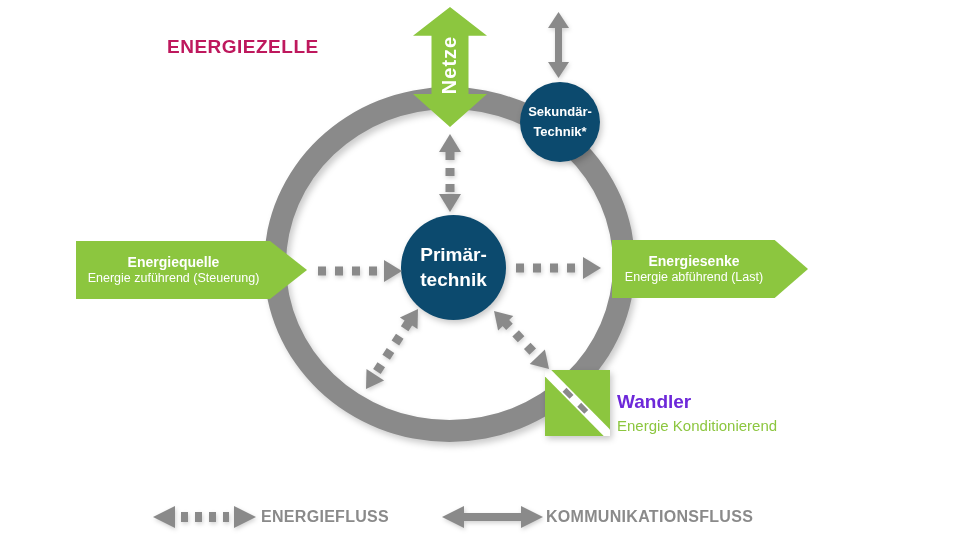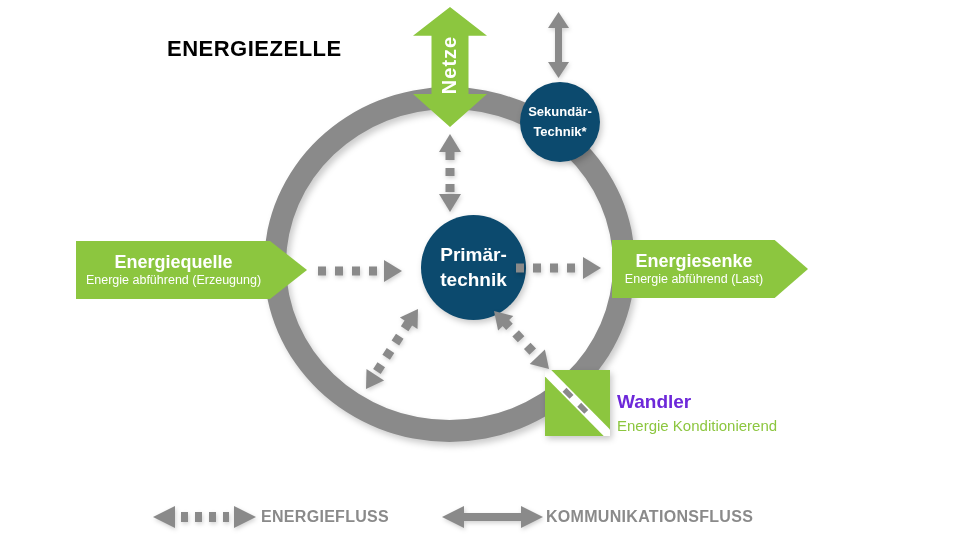--- a/index.html
+++ b/index.html
@@ -3,22 +3,22 @@
 <meta charset="utf-8">
 <style>
   html,body { margin:0; padding:0; background:#ffffff; }
   .canvas {
     position:relative; width:960px; height:540px; background:#ffffff;
     font-family:"Liberation Sans", sans-serif; overflow:hidden;
   }
   .abs { position:absolute; }
 
   .title {
-    left:167px; top:36px; font-size:22px; font-weight:bold;
-    color:#000000; letter-spacing:0.5px;
+    left:167px; top:36px; font-size:19px; font-weight:bold;
+    color:#be185d; letter-spacing:0.5px;
   }
 
   .ring {
     left:264px; top:87px; width:371px; height:355px;
     border:22px solid #8A8A8A; border-radius:50%; box-sizing:border-box;
     filter:drop-shadow(3px 4px 3px rgba(0,0,0,0.20));
     z-index:1;
   }
 
   .node { z-index:4; }
@@ -33,36 +33,36 @@
     color:#fff; font-weight:bold; font-size:20px; text-align:center;
     letter-spacing:1px; z-index:4;
   }
 
   .circle {
     background:#0c4a6e; border-radius:50%; color:#fff; font-weight:bold;
     display:flex; flex-direction:column; align-items:center; justify-content:center;
     text-align:center;
   }
   .circle-sekundaer { left:520px; top:82px; width:80px; height:80px; font-size:13px; line-height:1.55; }
-  .circle-primaer  { left:421px; top:215px; width:105px; height:105px; font-size:19px; line-height:1.3; }
+  .circle-primaer  { left:401px; top:215px; width:105px; height:105px; font-size:19px; line-height:1.3; }
 
   .flow-banner {
     background:#8CC63F; color:#fff; box-sizing:border-box;
     display:flex; flex-direction:column; align-items:center; justify-content:center;
     text-align:center;
   }
   .banner-quelle {
     left:76px; top:241px; width:231px; height:58px; padding-right:36px;
     clip-path:polygon(0 0,84% 0,100% 50%,84% 100%,0 100%);
   }
   .banner-senke {
     left:612px; top:240px; width:196px; height:58px; padding-right:32px;
     clip-path:polygon(0 0,83% 0,100% 50%,83% 100%,0 100%);
   }
-  .banner-main { font-size:18px; font-weight:bold; line-height:1.15; }
+  .banner-main { font-size:14px; font-weight:bold; line-height:1.15; }
   .banner-sub  { font-size:12.5px; line-height:1.2; }
 
   .speicher { left:265px; top:399px; width:110px; height:54px; }
   .cyl-body {
     left:0; top:11px; width:110px; height:42px; background:#8CC63F;
     border-radius:0 0 55px 55px / 0 0 11px 11px;
   }
   .cyl-top { left:0; top:0; width:110px; height:22px; background:#BCDD8E; border-radius:50%; }
   .speicher-label {
     left:0; top:21px; width:110px; text-align:center; color:#fff;
@@ -144,21 +144,21 @@
     <span>Technik*</span>
   </div>
 
   <div class="abs node circle circle-primaer green-shadow">
     <span>Primär-</span>
     <span>technik</span>
   </div>
 
   <div class="abs node flow-banner banner-quelle green-shadow">
     <div class="banner-main">Energiequelle</div>
-    <div class="banner-sub">Energie abführend (Erzeugung)</div>
+    <div class="banner-sub">Energie zuführend (Steuerung)</div>
   </div>
 
   <div class="abs node flow-banner banner-senke green-shadow">
     <div class="banner-main">Energiesenke</div>
     <div class="banner-sub">Energie abführend (Last)</div>
   </div>
 
 
   <svg class="abs wandler-square green-shadow" width="65" height="66" viewBox="0 0 65 66">
     <rect x="0" y="0" width="65" height="66" fill="#8CC63F"></rect>

